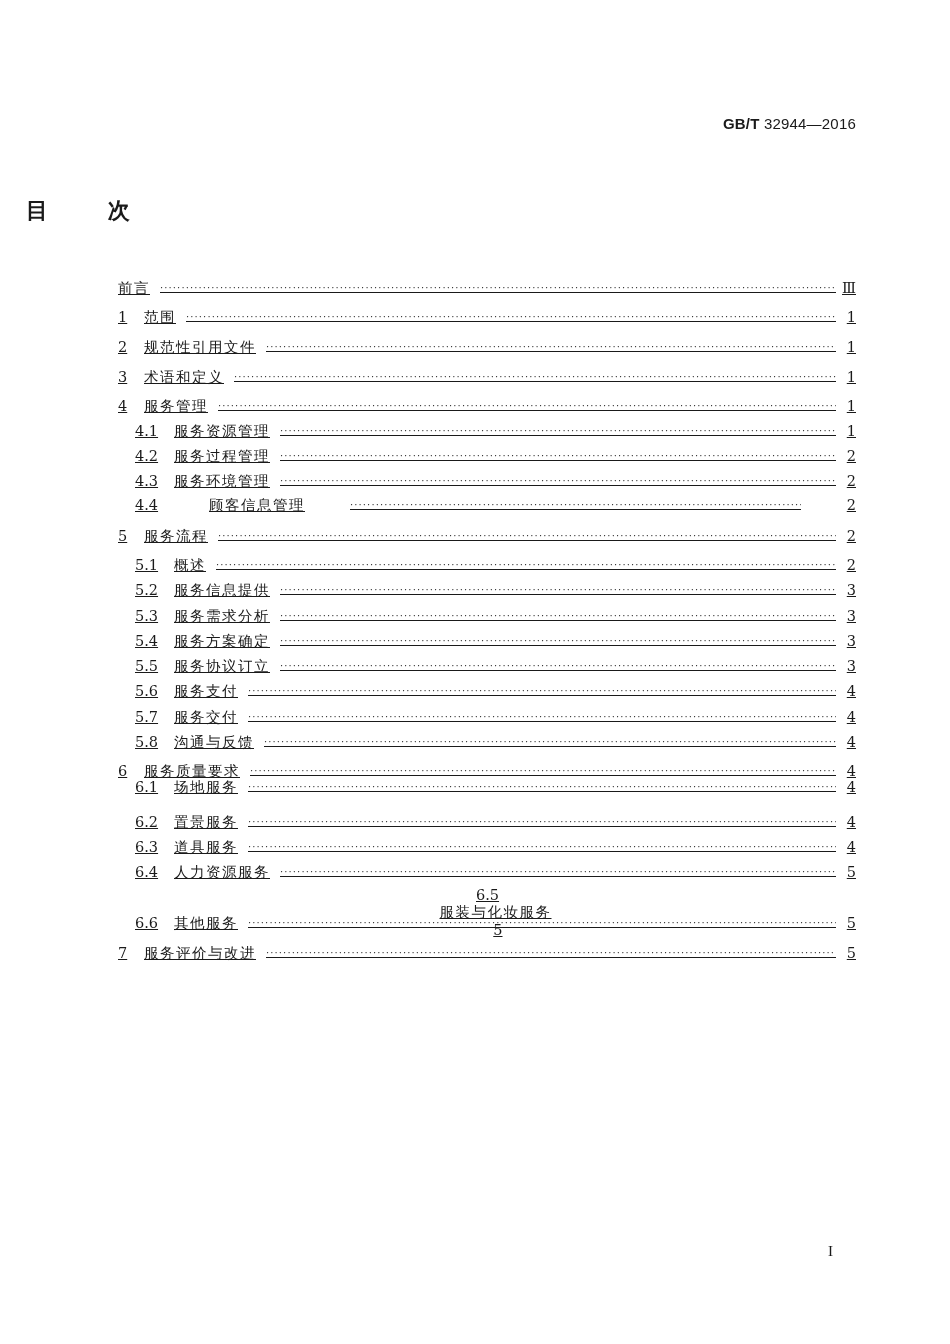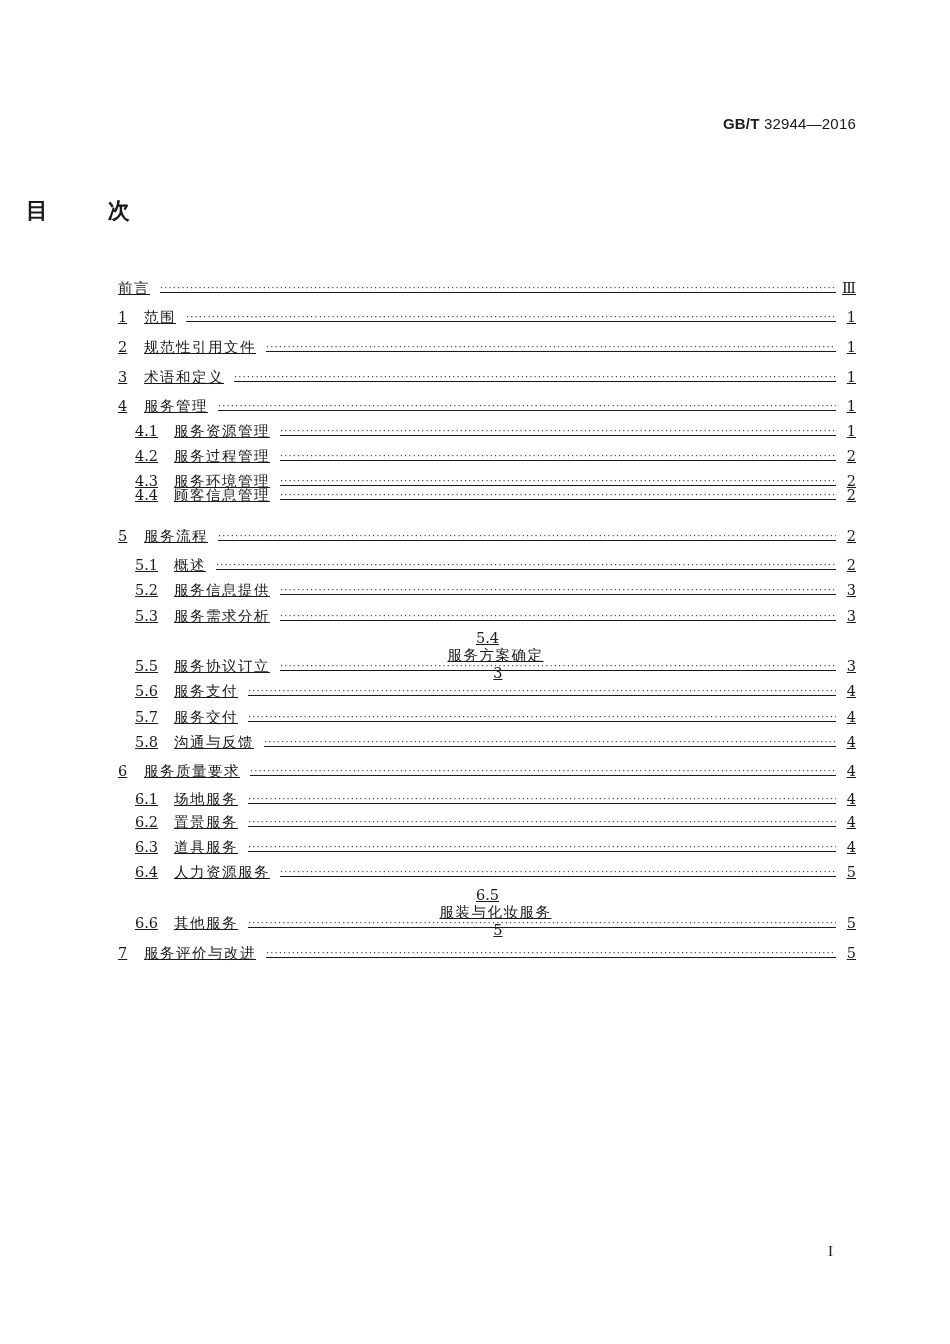--- a/index.html
+++ b/index.html
@@ -79,21 +79,21 @@
       <span class="label">服务过程管理</span>
       <span class="dots">········································································································································································································</span>
       <span class="page">2</span>
     </div>
     <div class="row sub" style="top: 193px;">
       <span class="num">4.3</span>
       <span class="label">服务环境管理</span>
       <span class="dots">········································································································································································································</span>
       <span class="page">2</span>
     </div>
-    <div class="row sub" style="top: 207px;">
+    <div class="row sub" style="top: 217px; gap: 35px;">
       <span class="num">4.4</span>
       <span class="label">顾客信息管理</span>
       <span class="dots">········································································································································································································</span>
       <span class="page">2</span>
     </div>
     <div class="row lvl1" style="top: 248px;">
       <span class="num">5</span>
       <span class="label">服务流程</span>
       <span class="dots">········································································································································································································</span>
       <span class="page">2</span>
@@ -109,21 +109,21 @@
       <span class="label">服务信息提供</span>
       <span class="dots">········································································································································································································</span>
       <span class="page">3</span>
     </div>
     <div class="row sub" style="top: 328px;">
       <span class="num">5.3</span>
       <span class="label">服务需求分析</span>
       <span class="dots">········································································································································································································</span>
       <span class="page">3</span>
     </div>
-    <div class="row sub" style="top: 353px; flex-direction: column;">
+    <div class="row sub" style="top: 353px;">
       <span class="num">5.4</span>
       <span class="label">服务方案确定</span>
       <span class="dots">········································································································································································································</span>
       <span class="page">3</span>
     </div>
     <div class="row sub" style="top: 378px;">
       <span class="num">5.5</span>
       <span class="label">服务协议订立</span>
       <span class="dots">········································································································································································································</span>
       <span class="page">3</span>
@@ -145,21 +145,21 @@
       <span class="label">沟通与反馈</span>
       <span class="dots">········································································································································································································</span>
       <span class="page">4</span>
     </div>
     <div class="row lvl1" style="top: 483px;">
       <span class="num">6</span>
       <span class="label">服务质量要求</span>
       <span class="dots">········································································································································································································</span>
       <span class="page">4</span>
     </div>
-    <div class="row sub" style="top: 511px;">
+    <div class="row sub" style="top: 499px;">
       <span class="num">6.1</span>
       <span class="label">场地服务</span>
       <span class="dots">········································································································································································································</span>
       <span class="page">4</span>
     </div>
     <div class="row sub" style="top: 534px;">
       <span class="num">6.2</span>
       <span class="label">置景服务</span>
       <span class="dots">········································································································································································································</span>
       <span class="page">4</span>

